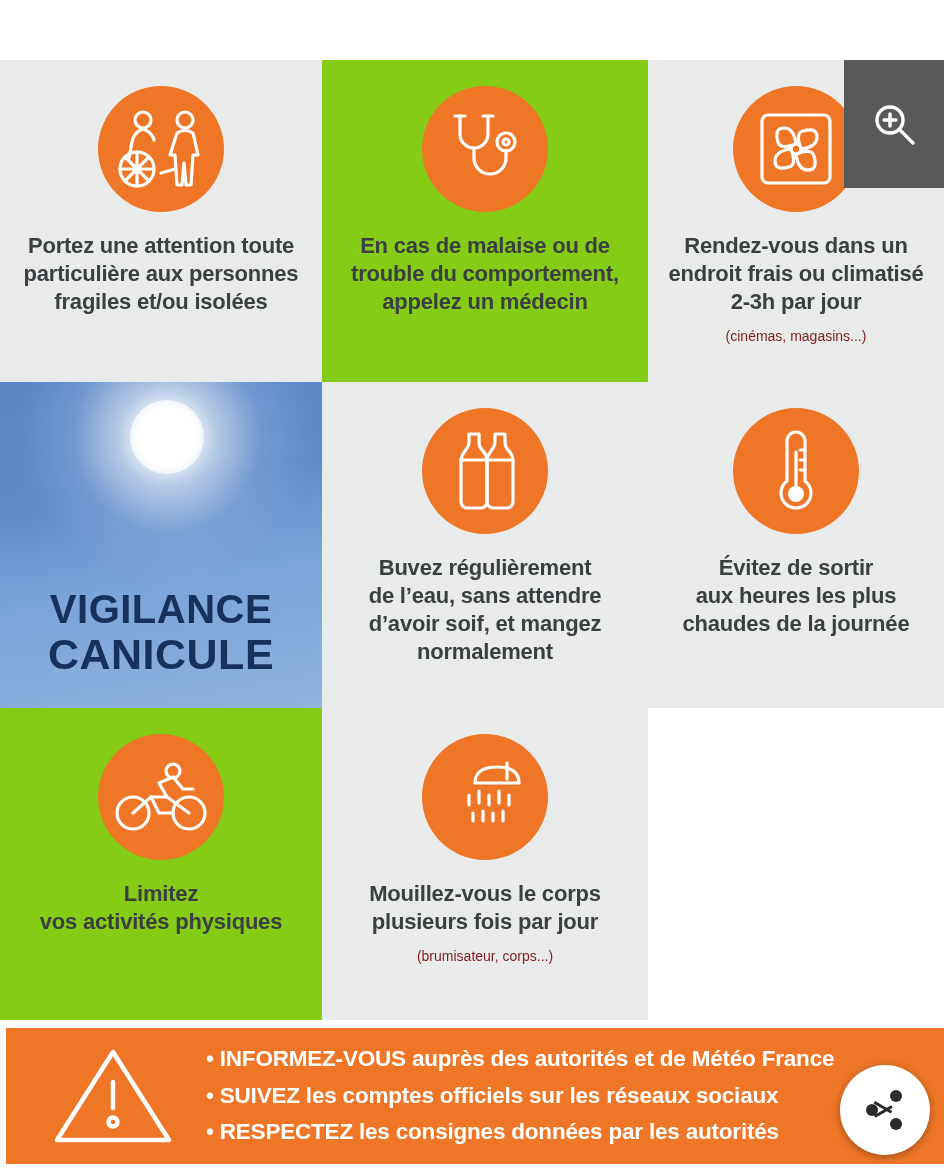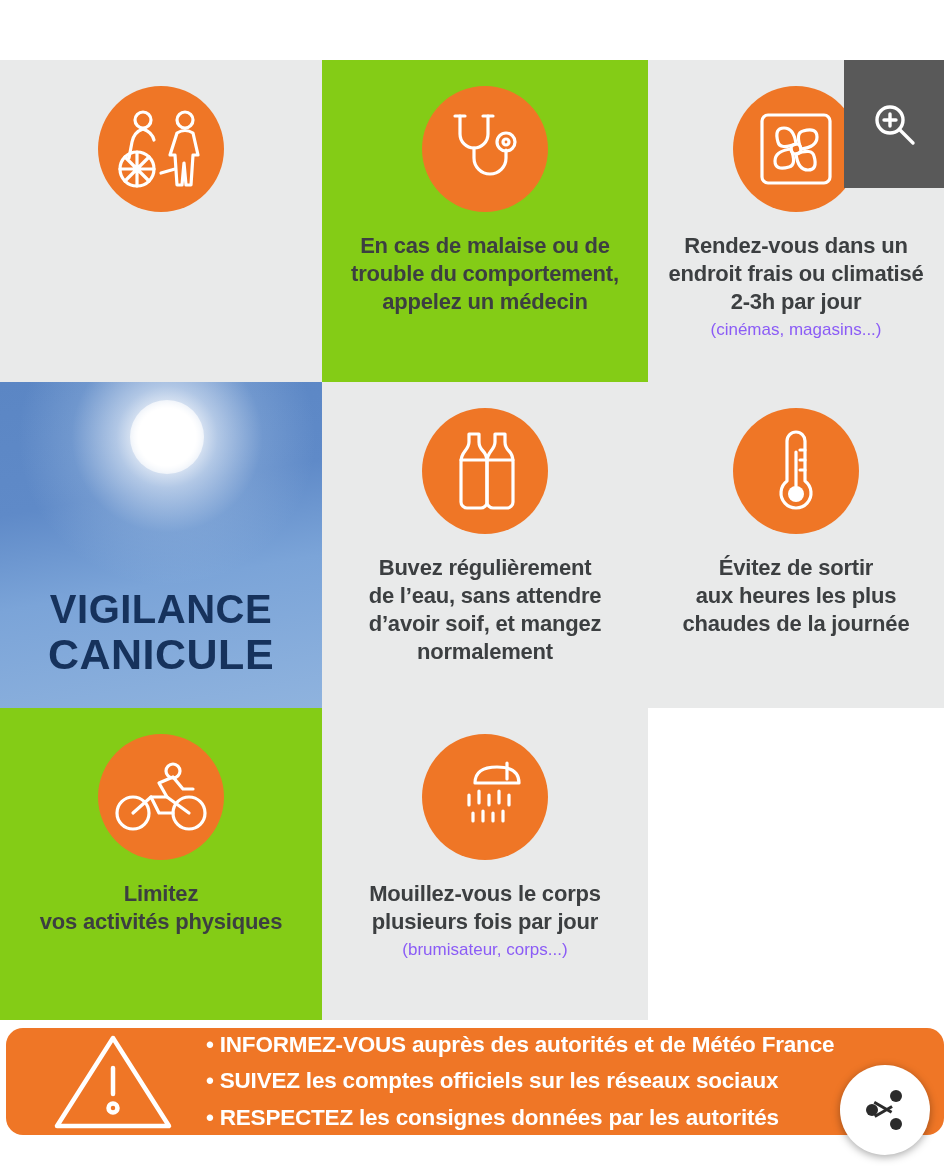--- a/index.html
+++ b/index.html
@@ -53,24 +53,24 @@
     margin-top: 20px;
     text-align: center;
     color: #3c3f41;
     font-weight: bold;
     font-size: 22px;
     line-height: 1.28;
     letter-spacing: -0.2px;
     white-space: pre-line;
   }
   .subcaption {
-    margin-top: 4px;
+    margin-top: 12px;
     text-align: center;
-    color: #8b5cf6;
-    font-size: 17px;
+    color: #7f1d1d;
+    font-size: 14px;
     line-height: 1.2;
   }
 
   
   .sun-cell {
     position: relative;
     background: linear-gradient(170deg,#5b86c4 0%, #5f8ac8 35%, #7ba4d8 60%, #8fb3de 100%);
     padding: 0;
     display: block;
     overflow: hidden;
@@ -100,26 +100,25 @@
     line-height: 1.0;
     letter-spacing: 0.5px;
   }
   .sun-title .l1 { display: block; font-size: 40px; }
   .sun-title .l2 { display: block; font-size: 43px; margin-top: 4px; }
 
   
   .banner {
     position: absolute;
     left: 6px; top: 1028px;
-    width: 938px; height: 107px;
+    width: 938px; height: 136px;
     background: #ef7626;
     display: flex;
     align-items: center;
     padding-left: 14px;
-    border-radius: 17px;
   }
   .banner-warning { flex: 0 0 auto; width: 186px; display: flex; align-items: center; justify-content: center; }
   .banner-list { color: #ffffff; font-weight: bold; font-size: 22.5px; line-height: 1.62; letter-spacing: -0.2px; }
   .banner-list li { list-style: none; white-space: nowrap; }
   .banner-list li::before { content: "• "; }
 
   
   .zoom-overlay {
     position: absolute;
     right: 0; top: 60px;
@@ -152,20 +151,23 @@
           <circle cx="28" cy="13" r="8"></circle>
           <path d="M28 22 q-9 3 -11 13 l-3 16"></path>
           <path d="M28 22 q9 3 11 11"></path>
           <circle cx="22" cy="62" r="17"></circle>
           <path d="M22 45 v34 M5 62 h34 M10 50 l24 24 M34 50 l-24 24"></path>
           <path d="M46 66 l14 -4"></path>
           <circle cx="70" cy="13" r="8"></circle>
           <path d="M62 26 q8 -5 16 0 l5 22 h-5 l-2 30 h-5 l-2 -22 -2 22 h-5 l-2 -30 h-5 z"></path>
         </svg>
       </div>
+      <div class="caption">Portez une attention toute
+particulière aux personnes
+fragiles et/ou isolées</div>
       <div class="subcaption"></div>
     </div>
 
     <div class="cell white">
       <div class="icon-circle">
         <svg width="82" height="82" viewBox="0 0 82 82" fill="none" stroke="#ffffff" stroke-width="3.2" stroke-linecap="round" stroke-linejoin="round">
           <path d="M16 8 v18 a14 14 0 0 0 28 0 V8"></path>
           <path d="M11 8 h10 M39 8 h10"></path>
           <path d="M30 40 v10 a16 16 0 0 0 32 0 v-8"></path>
           <circle cx="62" cy="34" r="9"></circle>

